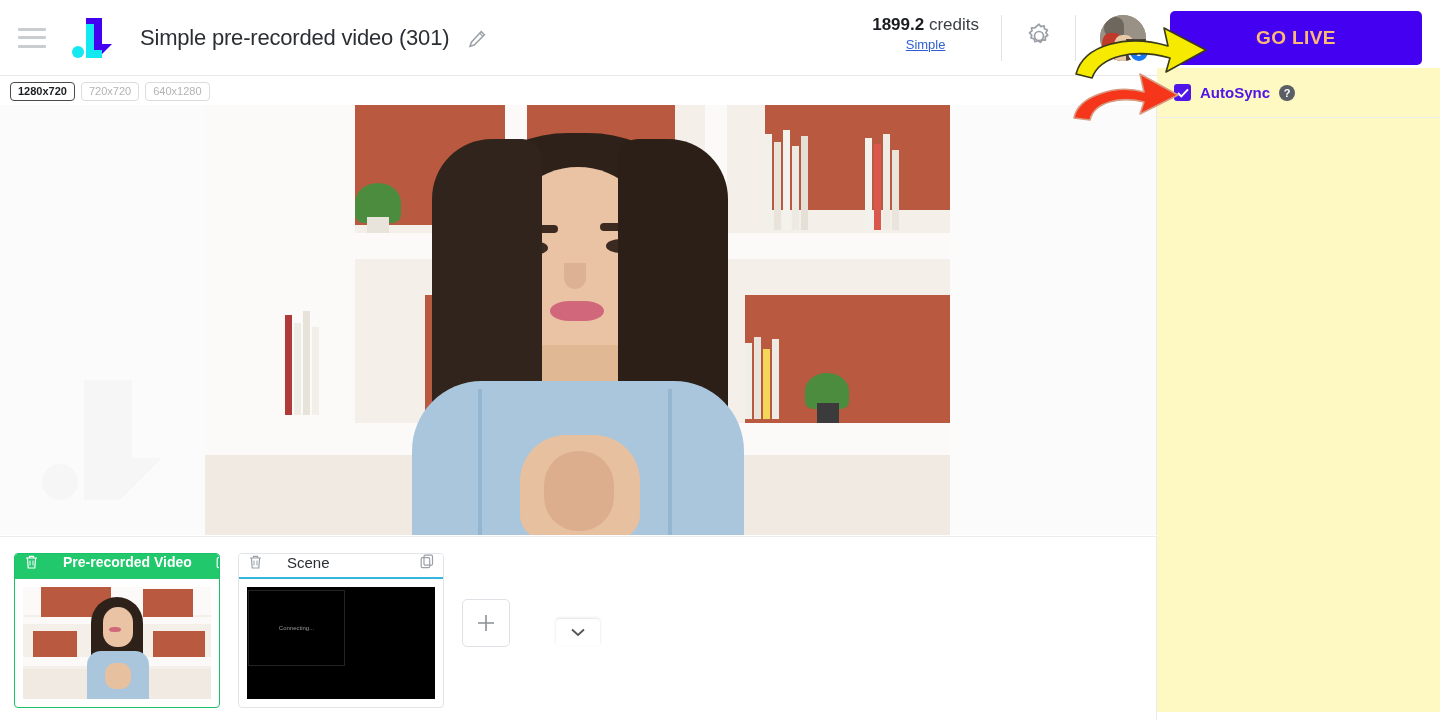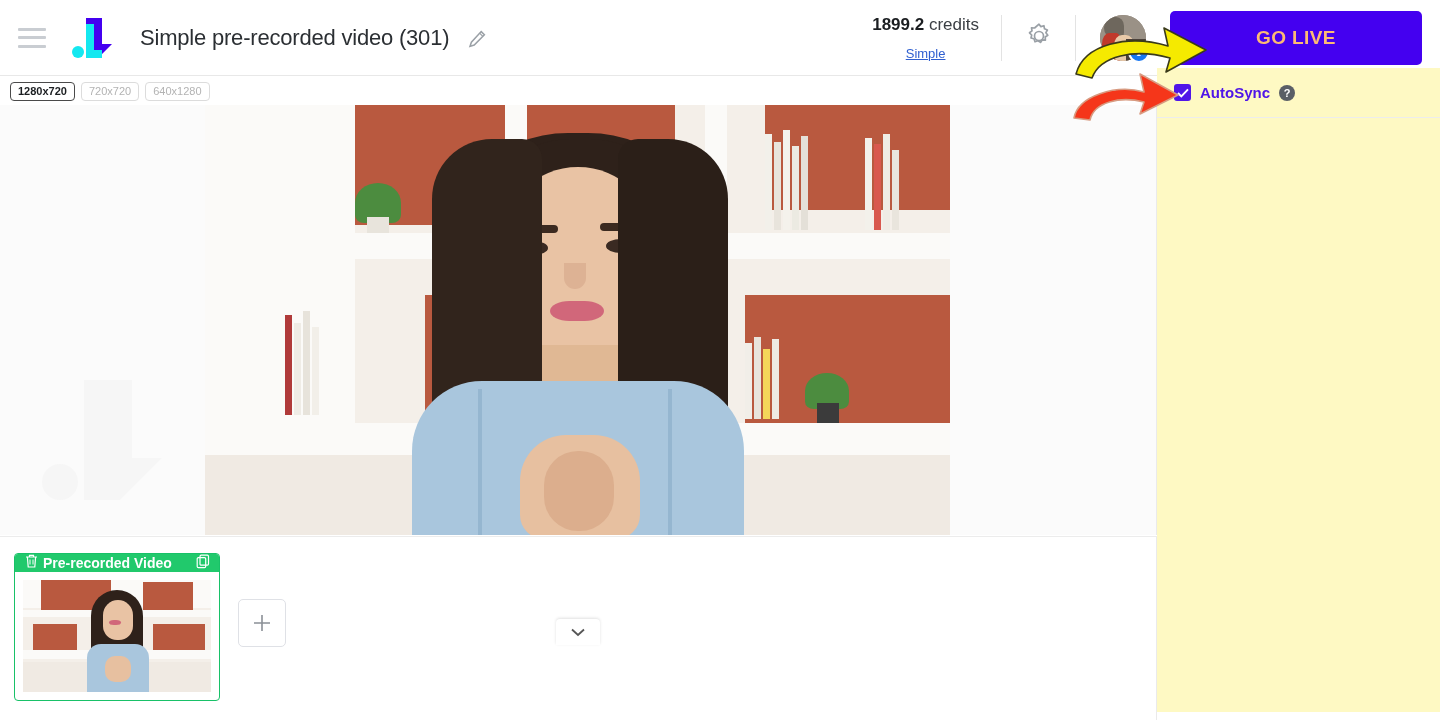--- a/index.html
+++ b/index.html
@@ -34,21 +34,21 @@
     white-space: nowrap;
   }
   .pencil { margin-left: 12px; width: 20px; height: 20px; cursor: pointer; display:inline-block; vertical-align: middle;}
 
   .hdr-right {
     margin-left: auto; display: flex; align-items: center; height: 76px;
   }
   .credits-box {
     text-align: center; padding-right: 22px; margin-right: 0;
     border-right: 1px solid #e3e3e3; height: 46px;
-    display: flex; flex-direction: column; justify-content: space-between;
+    display: flex; flex-direction: column; justify-content: flex-start;
   }
   .credits-line { font-size: 17px; color: #3b3f44; white-space: nowrap; }
   .credits-line b { font-weight: bold; color: #1b1e21; }
   .upgrade { font-size: 13px; color: #2f5fd0; text-decoration: underline; cursor: pointer; margin-top: 2px; }
 
   .gear-wrap {
     width: 74px; height: 46px; display: flex; align-items: center; justify-content: center;
     border-right: 1px solid #e3e3e3; cursor: pointer;
   }
 
@@ -154,21 +154,21 @@
     border-top: 1px solid #ececec;
     border-right: 1px solid #eaeaea;
     display: flex; align-items: flex-start; padding: 16px 0 0 14px; gap: 18px;
   }
   .scene-card {
     width: 206px; border: 1px solid #e2e4e8; border-radius: 4px;
     background: #fff; overflow: hidden;
   }
   .scene-card.active { border-color: #18c168; }
   .scene-head {
-    height: 18px; display: flex; align-items: center; padding: 0 9px; gap: 4px;
+    height: 25px; display: flex; align-items: flex-start; padding: 0 9px; gap: 24px;
   }
   .scene-card.active .scene-head { background: #21c96c; }
   .scene-card.inactive .scene-head { background: #fff; border-bottom: 2px solid #35b6e0; }
   .scene-name { font-size: 14px; font-weight: bold; flex: 1; white-space: nowrap; }
   .scene-card.active .scene-name { color: #ffffff; }
   .scene-card.inactive .scene-name { color: #2b2f33; font-weight: normal; font-size:15px; }
   .scene-thumb { height: 112px; margin: 8px; background: #000; position: relative; overflow: hidden; }
   .thumb-inner {
     position: absolute; left: 1px; top: 3px; width: 97px; height: 76px;
     border: 1px solid #242424;
@@ -416,20 +416,42 @@
         <div style="position:absolute;left:58px;top:8px;width:72px;height:104px;">
           <div style="position:absolute;left:10px;top:2px;width:52px;height:96px;background:#2e211a;border-radius:26px 26px 10px 10px;"></div>
           <div style="position:absolute;left:22px;top:12px;width:30px;height:40px;background:#e9c3a4;border-radius:15px 15px 14px 14px;"></div>
           <div style="position:absolute;left:28px;top:32px;width:12px;height:5px;background:#d1677a;border-radius:6px/3px;"></div>
           <div style="position:absolute;left:6px;top:56px;width:62px;height:48px;background:#a9c6dd;border-radius:14px 14px 0 0;"></div>
           <div style="position:absolute;left:24px;top:68px;width:26px;height:26px;background:#e7c0a0;border-radius:10px;"></div>
         </div>
       </div>
     </div>
 
+    <div class="scene-card inactive">
+      <div class="scene-head">
+        <span>
+          <svg width="15" height="16" viewBox="0 0 15 16">
+            <path d="M2 4h11M5.5 4V2.4h4V4M3.4 4l.8 10h6.6l.8-10" fill="none" stroke="#9aa0a6" stroke-width="1.2"></path>
+            <path d="M6 6.5v5M9 6.5v5" stroke="#9aa0a6" stroke-width="1"></path>
+          </svg>
+        </span>
+        <span class="scene-name">Scene</span>
+        <span>
+          <svg width="14" height="15" viewBox="0 0 14 15">
+            <rect x="4" y="1.2" width="8.5" height="10" rx="1.2" fill="none" stroke="#9aa0a6" stroke-width="1.2"></rect>
+            <rect x="1.2" y="3.6" width="8.5" height="10" rx="1.2" fill="none" stroke="#9aa0a6" stroke-width="1.2"></rect>
+          </svg>
+        </span>
+      </div>
+      <div class="scene-thumb">
+        <div class="thumb-inner">
+          <span class="connecting">Connecting...</span>
+        </div>
+      </div>
+    </div>
 
     <div class="add-scene">
       <svg width="22" height="22" viewBox="0 0 22 22">
         <path d="M11 3v16M3 11h16" stroke="#8b9097" stroke-width="1.6"></path>
       </svg>
     </div>
   </div>
 
   <div class="right-panel">
 

